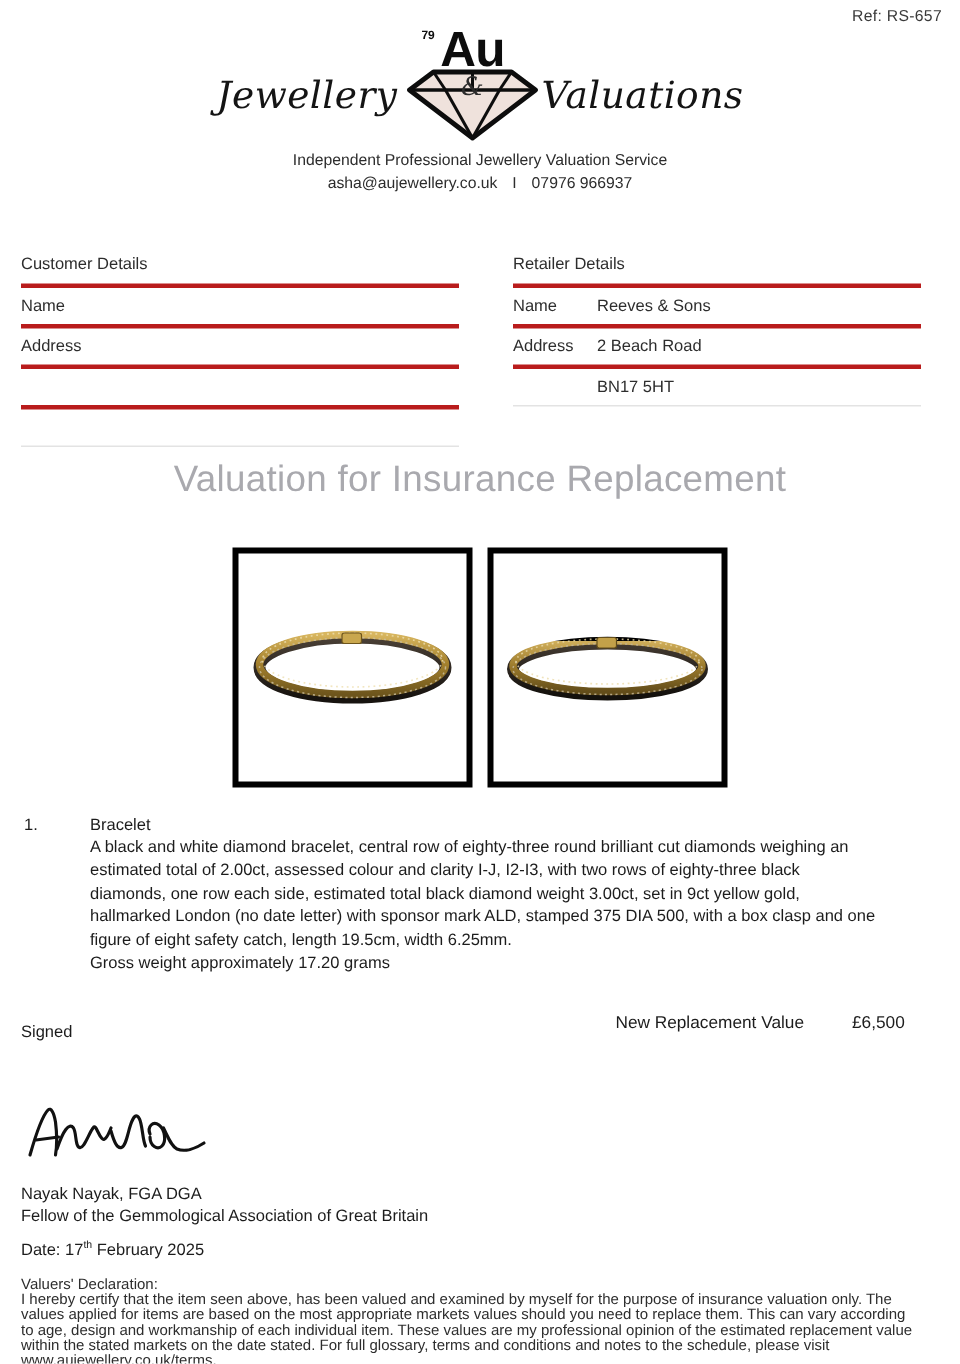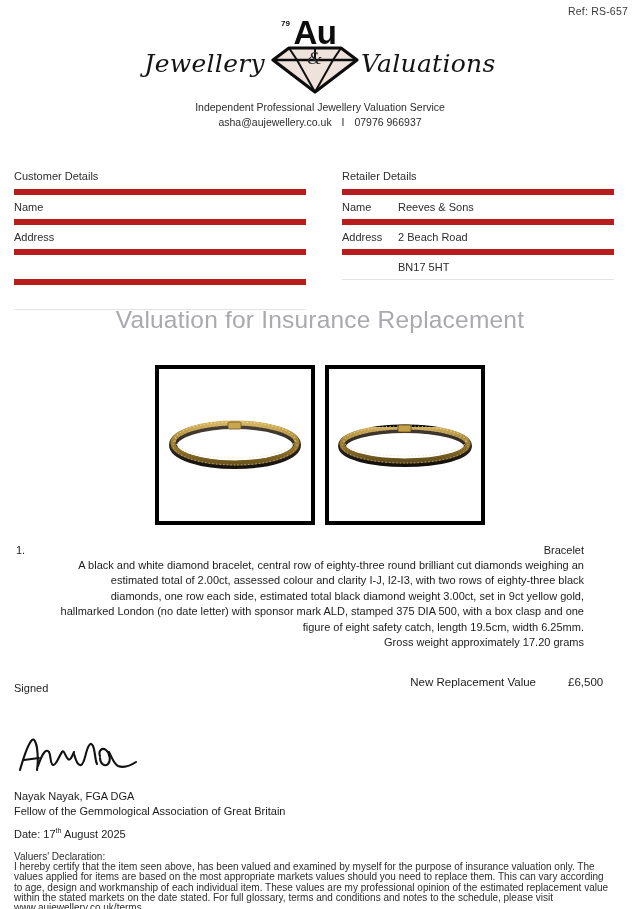--- a/index.html
+++ b/index.html
@@ -123,21 +123,21 @@
   .det-col.right { padding-left: 22px; padding-right: 26px; }
   .det-title {
     font-size: 11px;
     color: #2d2d2d;
     padding-bottom: 7px;
   }
   .det-row {
     display: flex;
     height: 24px;
     align-items: center;
-    border-top: 6px solid #b91c1c;
+    border-top: 3px solid #b91c1c;
     font-size: 11px;
     color: #2d2d2d;
   }
   .det-row.last { border-bottom: 1px solid #e3e3e3; }
   .det-label { width: 58px; flex: 0 0 58px; }
   .det-label.wide { width: 56px; flex: 0 0 56px; }
   .det-value { flex: 1; }
 
   
   .doc-title {
@@ -187,21 +187,21 @@
     padding: 0 16px;
     box-sizing: border-box;
     display: flex;
   }
   .item-num {
     width: 44px;
     flex: 0 0 44px;
     font-size: 11px;
     color: #1c1c1c;
   }
-  .item-body { flex: 1; padding-right: 40px; text-align: right; }
+  .item-body { flex: 1; padding-right: 40px; }
   .item-heading {
     font-size: 11px;
     color: #1c1c1c;
     margin-bottom: 2px;
   }
   .item-desc {
     font-size: 11px;
     color: #1c1c1c;
     line-height: 15.4px;
   }
@@ -417,19 +417,19 @@
       <path d="M24 36 C28 24, 32 18, 35 22 C37 25, 36 34, 39 35 C42 36, 45 26, 48 22 C50 19, 51 26, 54 29 C56 31, 58 27, 60 22"></path>
       <path d="M60 24 C62 31, 64 36, 67 35 C70 34, 71 26, 73 20 C75 14, 77 12, 79 16 C81 20, 81 30, 83 34"></path>
       <path d="M86 26 C84 21, 88 17, 92 20 C96 23, 97 31, 94 34 C91 37, 86 34, 86 28"></path>
       <path d="M95 22 C98 28, 100 34, 104 36 C109 38, 116 36, 122 32"></path>
     </g>
   </svg>
 </div>
 <div class="valuer-name">Nayak Nayak, FGA DGA</div>
 <div class="valuer-fellow">Fellow of the Gemmological Association of Great Britain</div>
 <div class="date-line">
-  <span>Date: 17</span><sup>th</sup><span> August 2025</span>
+  <span>Date: 17</span><sup>th</sup><span> February 2025</span>
 </div>
 
 <div class="declaration">
   <div class="decl-title">Valuers' Declaration:</div>
   <div class="decl-body">I hereby certify that the item seen above, has been valued and examined by myself for the purpose of insurance valuation only. The values applied for items are based on the most appropriate markets values should you need to replace them. This can vary according to age, design and workmanship of each individual item. These values are my professional opinion of the estimated replacement value within the stated markets on the date stated. For full glossary, terms and conditions and notes to the schedule, please visit www.aujewellery.co.uk/terms.</div>
 </div>
 
 </body></html>

